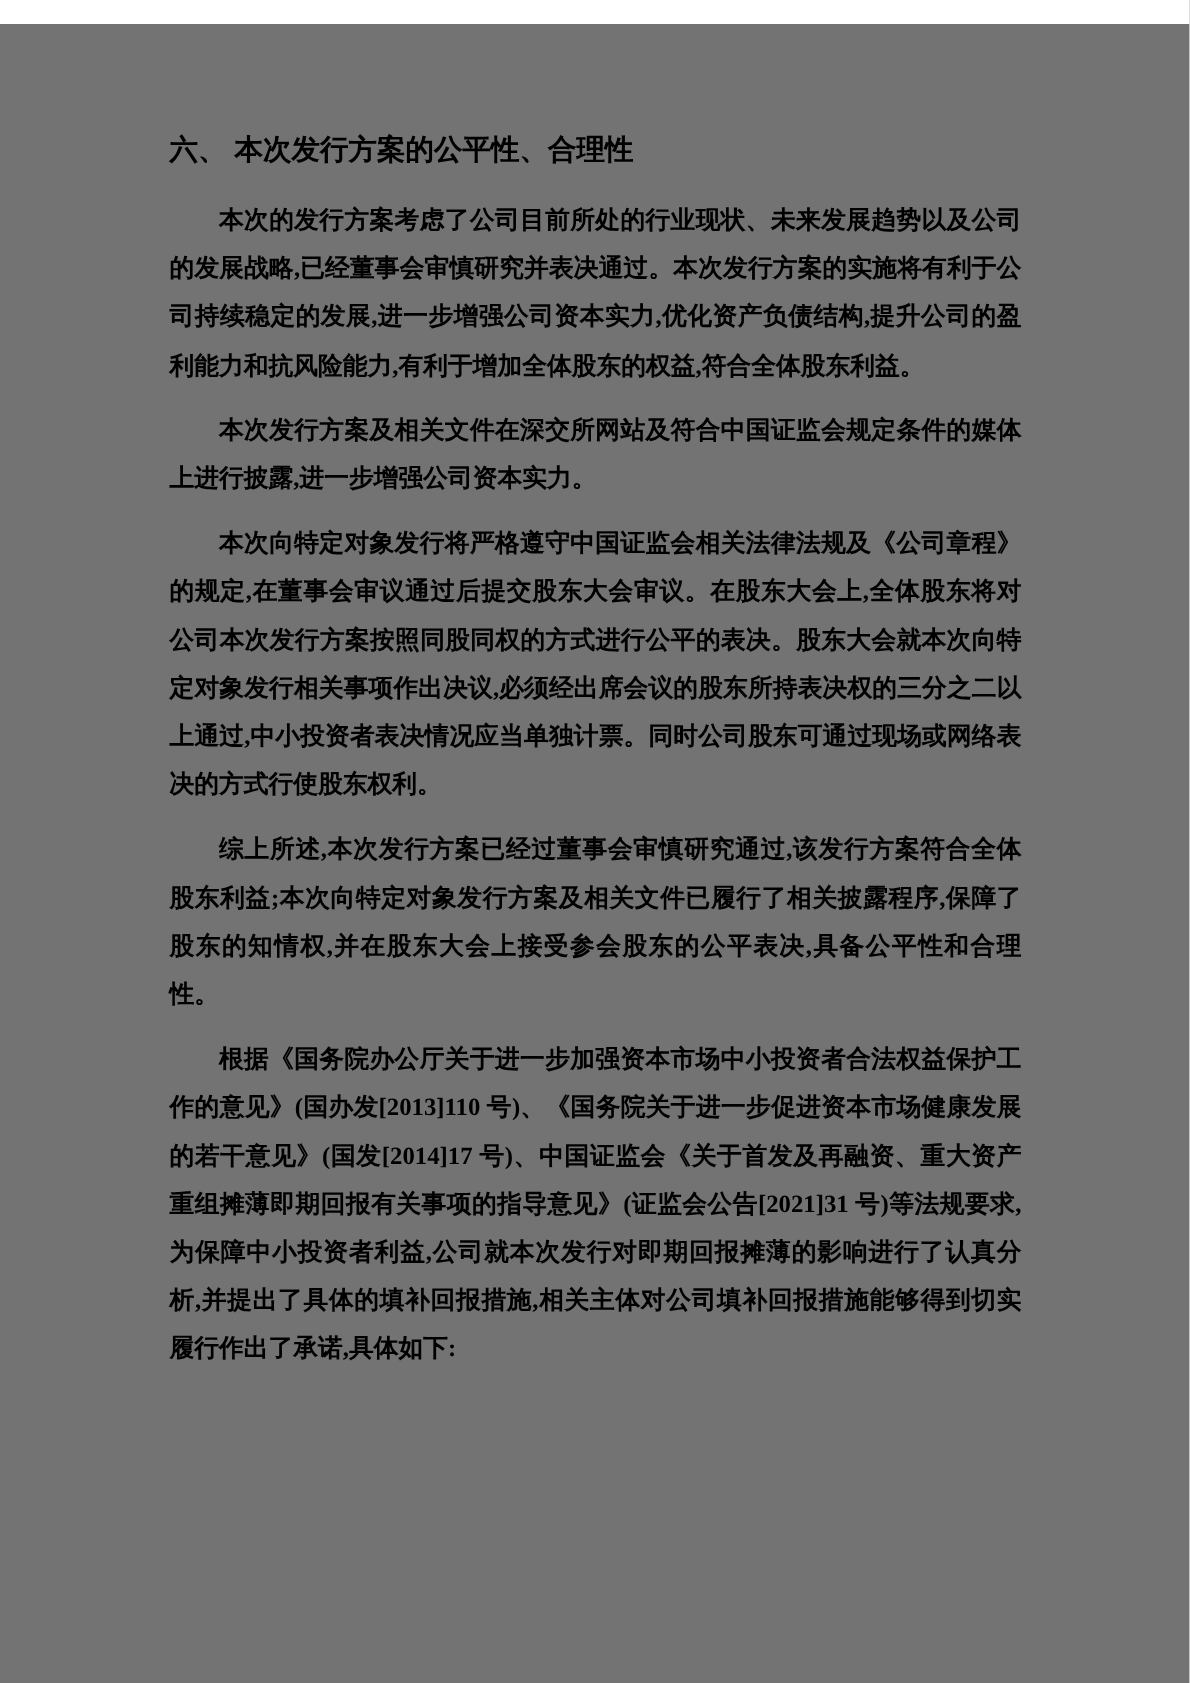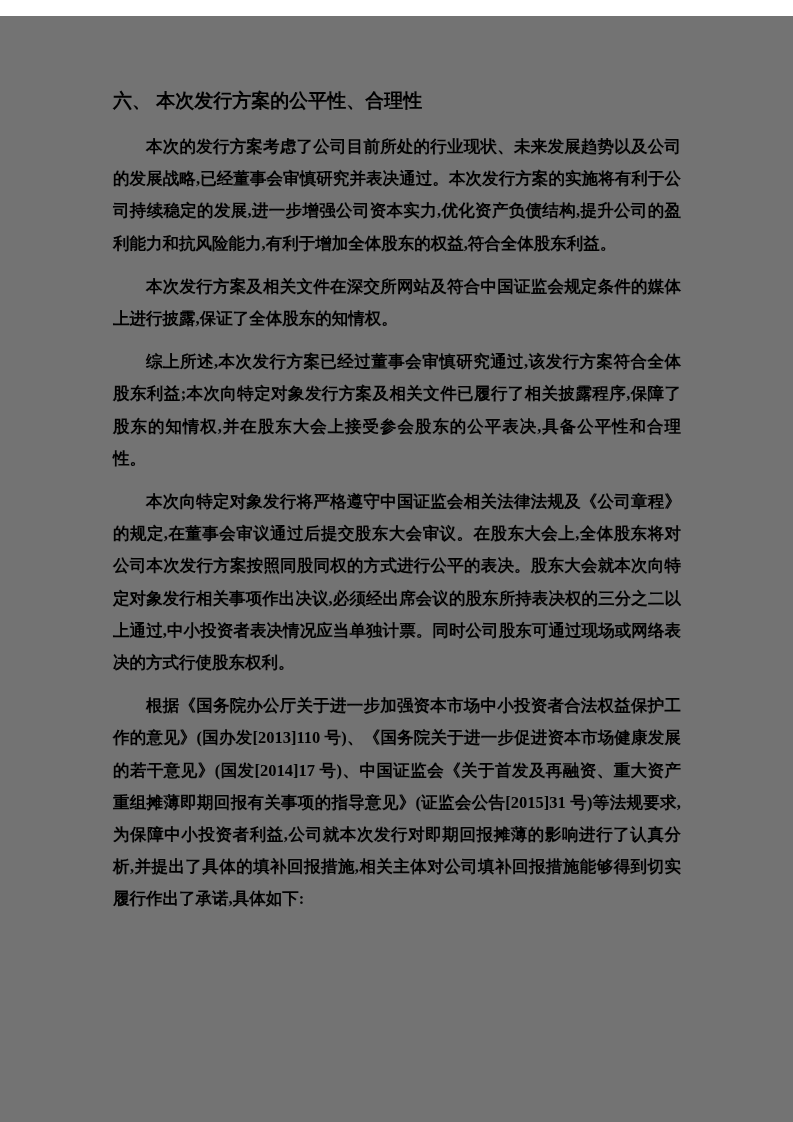--- a/index.html
+++ b/index.html
@@ -52,22 +52,22 @@
 </style>
 </head>
 <body>
 
 <div class="page">
 
   <h2 class="section-heading first">六、 本次发行方案的公平性、合理性</h2>
 
   <p class="body-paragraph">本次的发行方案考虑了公司目前所处的行业现状、未来发展趋势以及公司的发展战略,已经董事会审慎研究并表决通过。本次发行方案的实施将有利于公司持续稳定的发展,进一步增强公司资本实力,优化资产负债结构,提升公司的盈利能力和抗风险能力,有利于增加全体股东的权益,符合全体股东利益。</p>
 
-  <p class="body-paragraph">本次发行方案及相关文件在深交所网站及符合中国证监会规定条件的媒体上进行披露,保证了全体股东的知情权。</p>
+  <p class="body-paragraph">本次发行方案及相关文件在深交所网站及符合中国证监会规定条件的媒体上进行披露,进一步增强公司资本实力。</p>
+
+  <p class="body-paragraph">本次向特定对象发行将严格遵守中国证监会相关法律法规及《公司章程》的规定,在董事会审议通过后提交股东大会审议。在股东大会上,全体股东将对公司本次发行方案按照同股同权的方式进行公平的表决。股东大会就本次向特定对象发行相关事项作出决议,必须经出席会议的股东所持表决权的三分之二以上通过,中小投资者表决情况应当单独计票。同时公司股东可通过现场或网络表决的方式行使股东权利。</p>
 
   <p class="body-paragraph">综上所述,本次发行方案已经过董事会审慎研究通过,该发行方案符合全体股东利益;本次向特定对象发行方案及相关文件已履行了相关披露程序,保障了股东的知情权,并在股东大会上接受参会股东的公平表决,具备公平性和合理性。</p>
 
-  <p class="body-paragraph">本次向特定对象发行将严格遵守中国证监会相关法律法规及《公司章程》的规定,在董事会审议通过后提交股东大会审议。在股东大会上,全体股东将对公司本次发行方案按照同股同权的方式进行公平的表决。股东大会就本次向特定对象发行相关事项作出决议,必须经出席会议的股东所持表决权的三分之二以上通过,中小投资者表决情况应当单独计票。同时公司股东可通过现场或网络表决的方式行使股东权利。</p>
 
-
-  <p class="body-paragraph last">根据《国务院办公厅关于进一步加强资本市场中小投资者合法权益保护工作的意见》(国办发[2013]110 号)、《国务院关于进一步促进资本市场健康发展的若干意见》(国发[2014]17 号)、中国证监会《关于首发及再融资、重大资产重组摊薄即期回报有关事项的指导意见》(证监会公告[2015]31 号)等法规要求,为保障中小投资者利益,公司就本次发行对即期回报摊薄的影响进行了认真分析,并提出了具体的填补回报措施,相关主体对公司填补回报措施能够得到切实履行作出了承诺,具体如下:</p>
+  <p class="body-paragraph last">根据《国务院办公厅关于进一步加强资本市场中小投资者合法权益保护工作的意见》(国办发[2013]110 号)、《国务院关于进一步促进资本市场健康发展的若干意见》(国发[2014]17 号)、中国证监会《关于首发及再融资、重大资产重组摊薄即期回报有关事项的指导意见》(证监会公告[2021]31 号)等法规要求,为保障中小投资者利益,公司就本次发行对即期回报摊薄的影响进行了认真分析,并提出了具体的填补回报措施,相关主体对公司填补回报措施能够得到切实履行作出了承诺,具体如下:</p>
 
 </div>
 
 </body></html>

